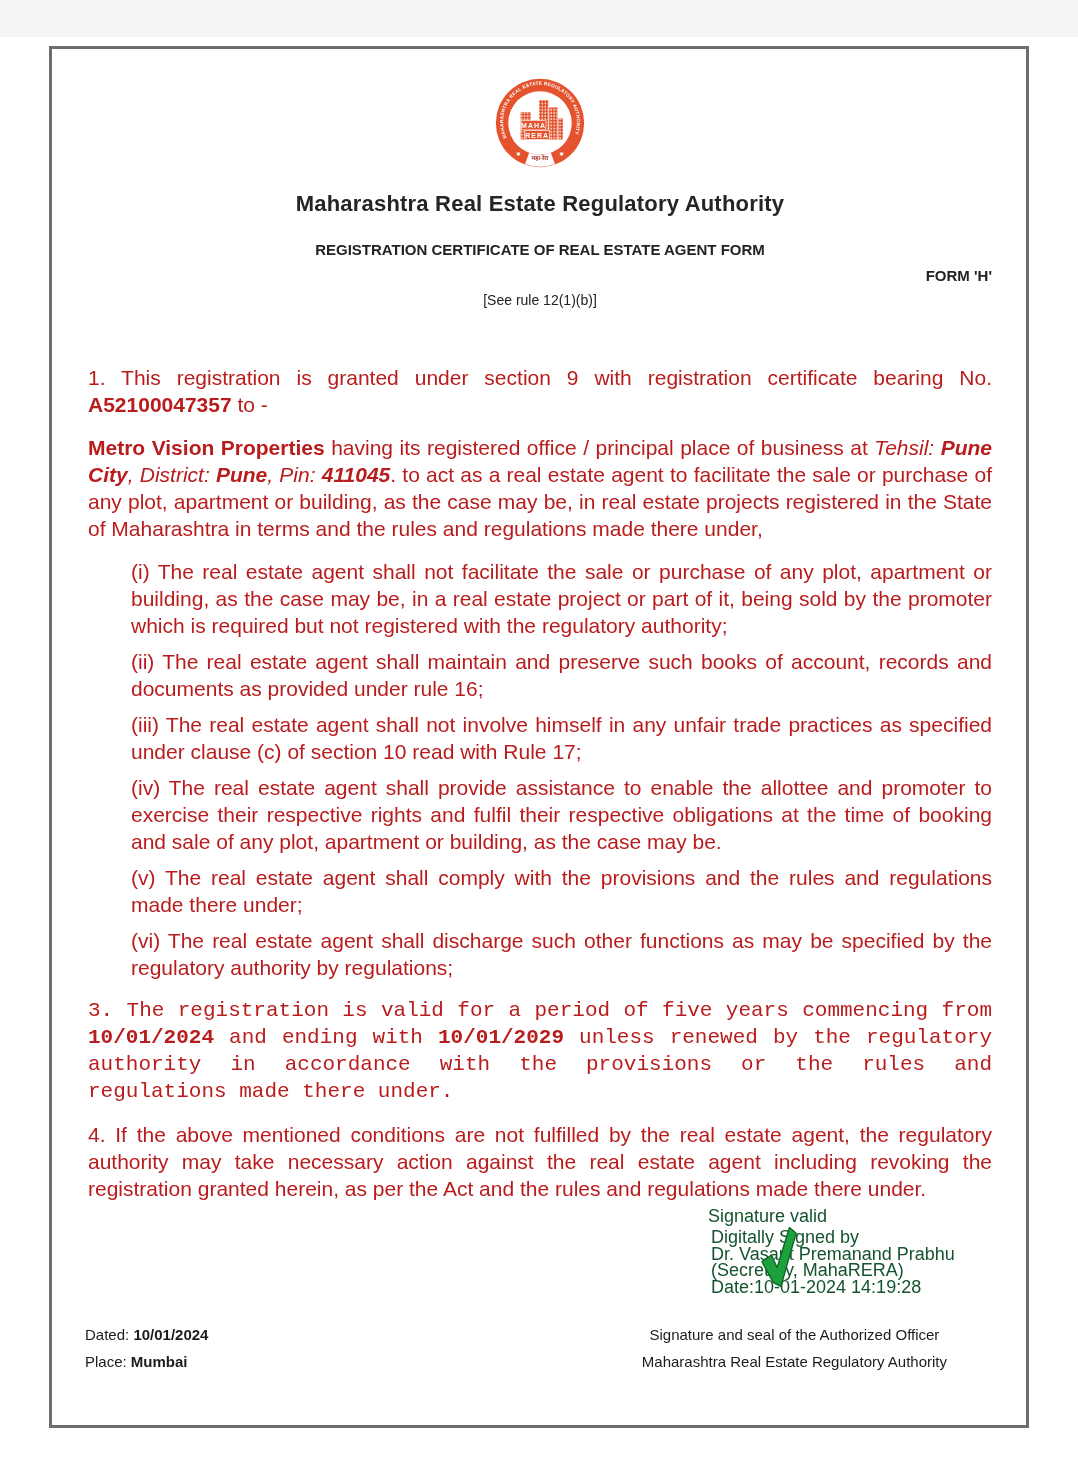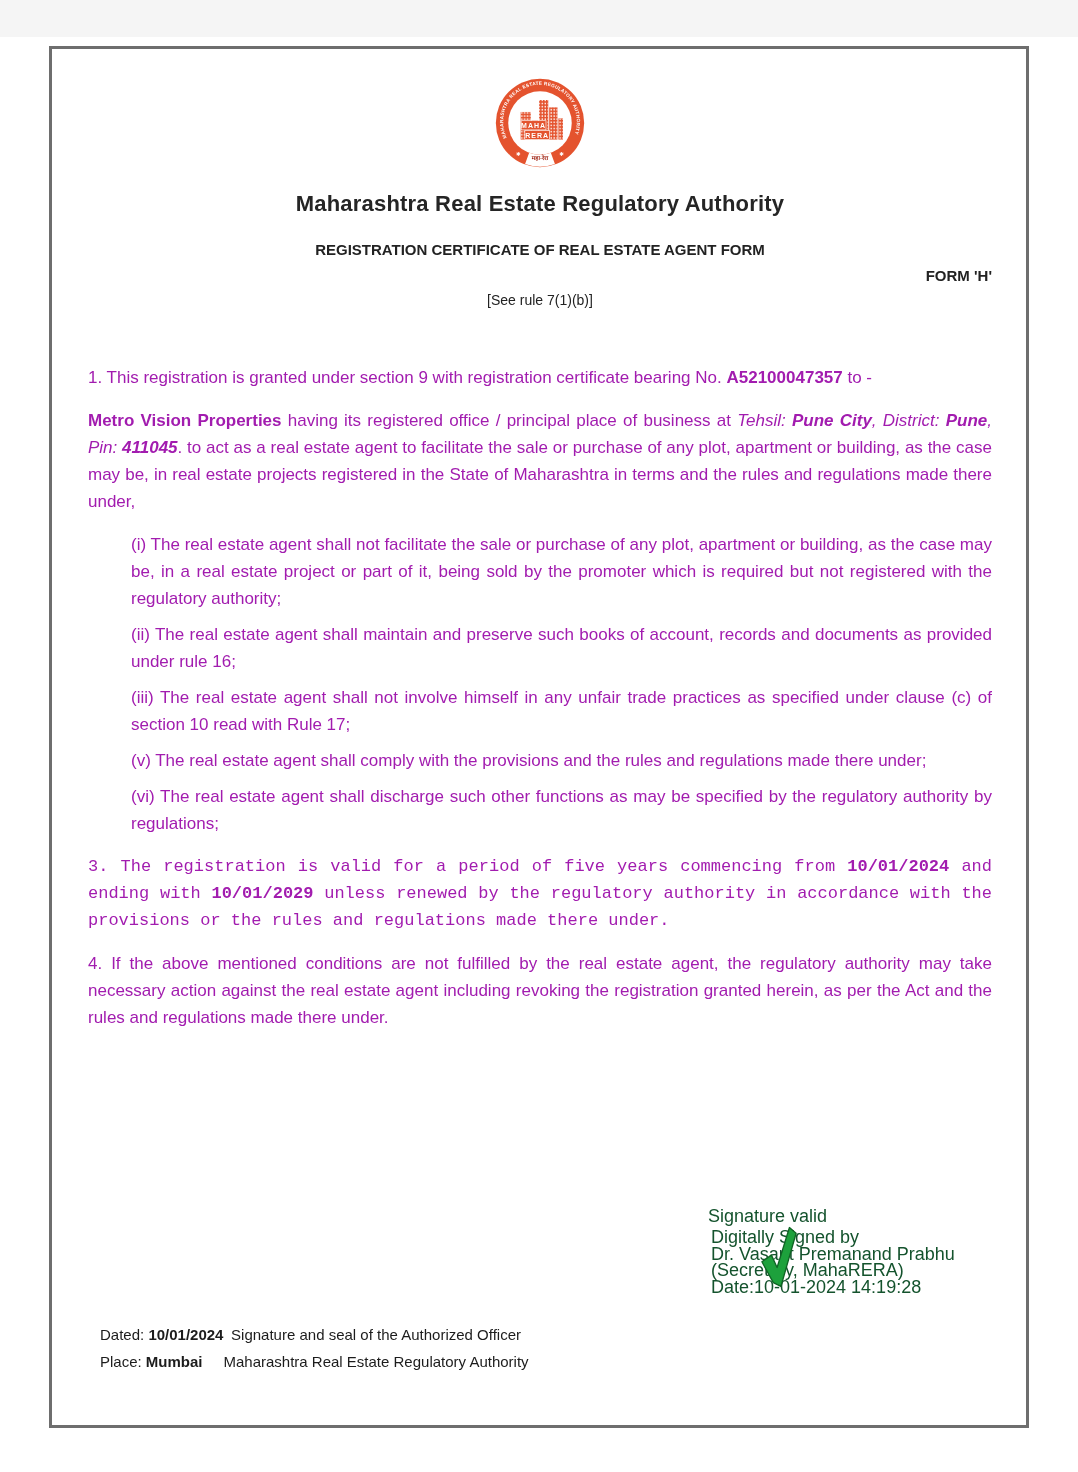--- a/index.html
+++ b/index.html
@@ -5,31 +5,31 @@
   html,body{margin:0;padding:0;background:#ffffff;}
   body{width:1078px;height:1472px;position:relative;font-family:"Liberation Sans",sans-serif;color:#1c1c1c;}
   .top-strip{position:absolute;left:0;top:0;width:1078px;height:37px;background:#f5f5f5;}
   .page{position:absolute;left:49px;top:46px;width:974px;height:1376px;background:#ffffff;border:3px solid #6e6e6e;box-sizing:content-box;}
   .content{padding:0 34px 0 36px;}
   .logo-wrap{width:92px;height:92px;margin:28px auto 0 auto;}
   .doc-title{margin-top:22px;text-align:center;font-size:22px;font-weight:bold;color:#252525;letter-spacing:0.2px;}
   .doc-sub1{margin-top:24px;text-align:center;font-size:15px;font-weight:bold;color:#222;}
   .doc-sub2{margin-top:9px;text-align:right;font-size:15px;font-weight:bold;color:#222;}
   .doc-rule{margin-top:8px;text-align:center;font-size:14px;color:#222;}
-  .para{font-size:17px;line-height:27px;text-align:justify;margin:16px 0;color:#a21caf;}
+  .para{font-size:21px;line-height:27px;text-align:justify;margin:16px 0;color:#b91c1c;}
   .para.first{margin-top:56px;}
   .conditions{padding-left:43px;}
   .conditions .para{margin:9px 0;}
   .b{font-weight:bold;}
   .i{font-style:italic;}
   .sig-block{position:absolute;left:656px;top:1158px;width:300px;font-size:18px;color:#14532d;}
   .sig-valid{line-height:18px;margin-bottom:4px;}
   .sig-lines{line-height:16.5px;padding-left:3px;}
   .sig-check{position:absolute;left:52px;top:18px;width:38px;height:64px;}
-  .footer{position:absolute;left:48px;top:1272px;width:904px;display:flex;justify-content:flex-start;font-size:15px;}
+  .footer{position:absolute;left:33px;top:1272px;width:904px;display:flex;justify-content:space-between;font-size:15px;}
   .footer-left{line-height:27px;}
   .footer-right{line-height:27px;text-align:center;margin-right:42px;}
 </style>
 </head>
 <body>
 
 <div class="top-strip"></div>
 
 <div class="page">
   <div class="content">
@@ -70,29 +70,30 @@
 
         <text font-size="5.2" font-weight="bold" fill="#ffffff" letter-spacing="0.35" font-family="Liberation Sans, sans-serif">
           <textPath href="#ringPath" startOffset="0" textLength="157" lengthAdjust="spacingAndGlyphs">MAHARASHTRA REAL ESTATE REGULATORY AUTHORITY</textPath>
         </text>
       </svg>
     </div>
 
     <h1 class="doc-title">Maharashtra Real Estate Regulatory Authority</h1>
     <div class="doc-sub1">REGISTRATION CERTIFICATE OF REAL ESTATE AGENT FORM</div>
     <div class="doc-sub2">FORM 'H'</div>
-    <div class="doc-rule">[See rule 7(1)(b)]</div>
+    <div class="doc-rule">[See rule 12(1)(b)]</div>
 
     <p class="para first"><span>1. This registration is granted under section 9 with registration certificate bearing No. </span><span class="b">A52100047357</span><span> to -</span></p>
     <p class="para"><span class="b">Metro Vision Properties</span><span>  having its registered office / principal place of business at   </span><span class="i">Tehsil: </span><span class="b i">Pune City</span><span class="i">, </span><span class="i">District: </span><span class="b i">Pune</span><span class="i">, </span><span class="i">Pin: </span><span class="b i">411045</span><span>. to act as a real estate agent to facilitate the sale or purchase of any plot, apartment or building, as the case may be, in real estate projects registered in the State of Maharashtra in terms and the rules and regulations made there under,</span></p>
 
     <div class="conditions">
       <p class="para">(i) The real estate agent shall not facilitate the sale or purchase of any plot, apartment or building, as the case may be, in a real estate project or part of it, being sold by the promoter which is required but not registered with the regulatory authority;</p>
       <p class="para">(ii) The real estate agent shall maintain and preserve such books of account, records and documents as provided under rule 16;</p>
       <p class="para">(iii) The real estate agent shall not involve himself in any unfair trade practices as specified under clause (c) of section 10 read with Rule 17;</p>
+      <p class="para">(iv) The real estate agent shall provide assistance to enable the allottee and promoter to exercise their respective rights and fulfil their respective obligations at the time of booking and sale of any plot, apartment or building, as the case may be.</p>
       <p class="para">(v) The real estate agent shall comply with the provisions and the rules and regulations made there under;</p>
       <p class="para">(vi) The real estate agent shall discharge such other functions as may be specified by the regulatory authority by regulations;</p>
     </div>
 
     <p class="para" style="font-family:Liberation Mono, monospace;"><span>3. The registration is valid for a period of five years commencing from </span><span class="b">10/01/2024</span><span> and ending with </span><span class="b">10/01/2029</span><span> unless renewed by the regulatory authority in accordance with the provisions or the rules and regulations made there under.</span></p>
     <p class="para">4. If the above mentioned conditions are not fulfilled by the real estate agent, the regulatory authority may take necessary action against the real estate agent including revoking the registration granted herein, as per the Act and the rules and regulations made there under.</p>
   </div>
 
   <div class="sig-block">
     <div class="sig-valid">Signature valid</div>

